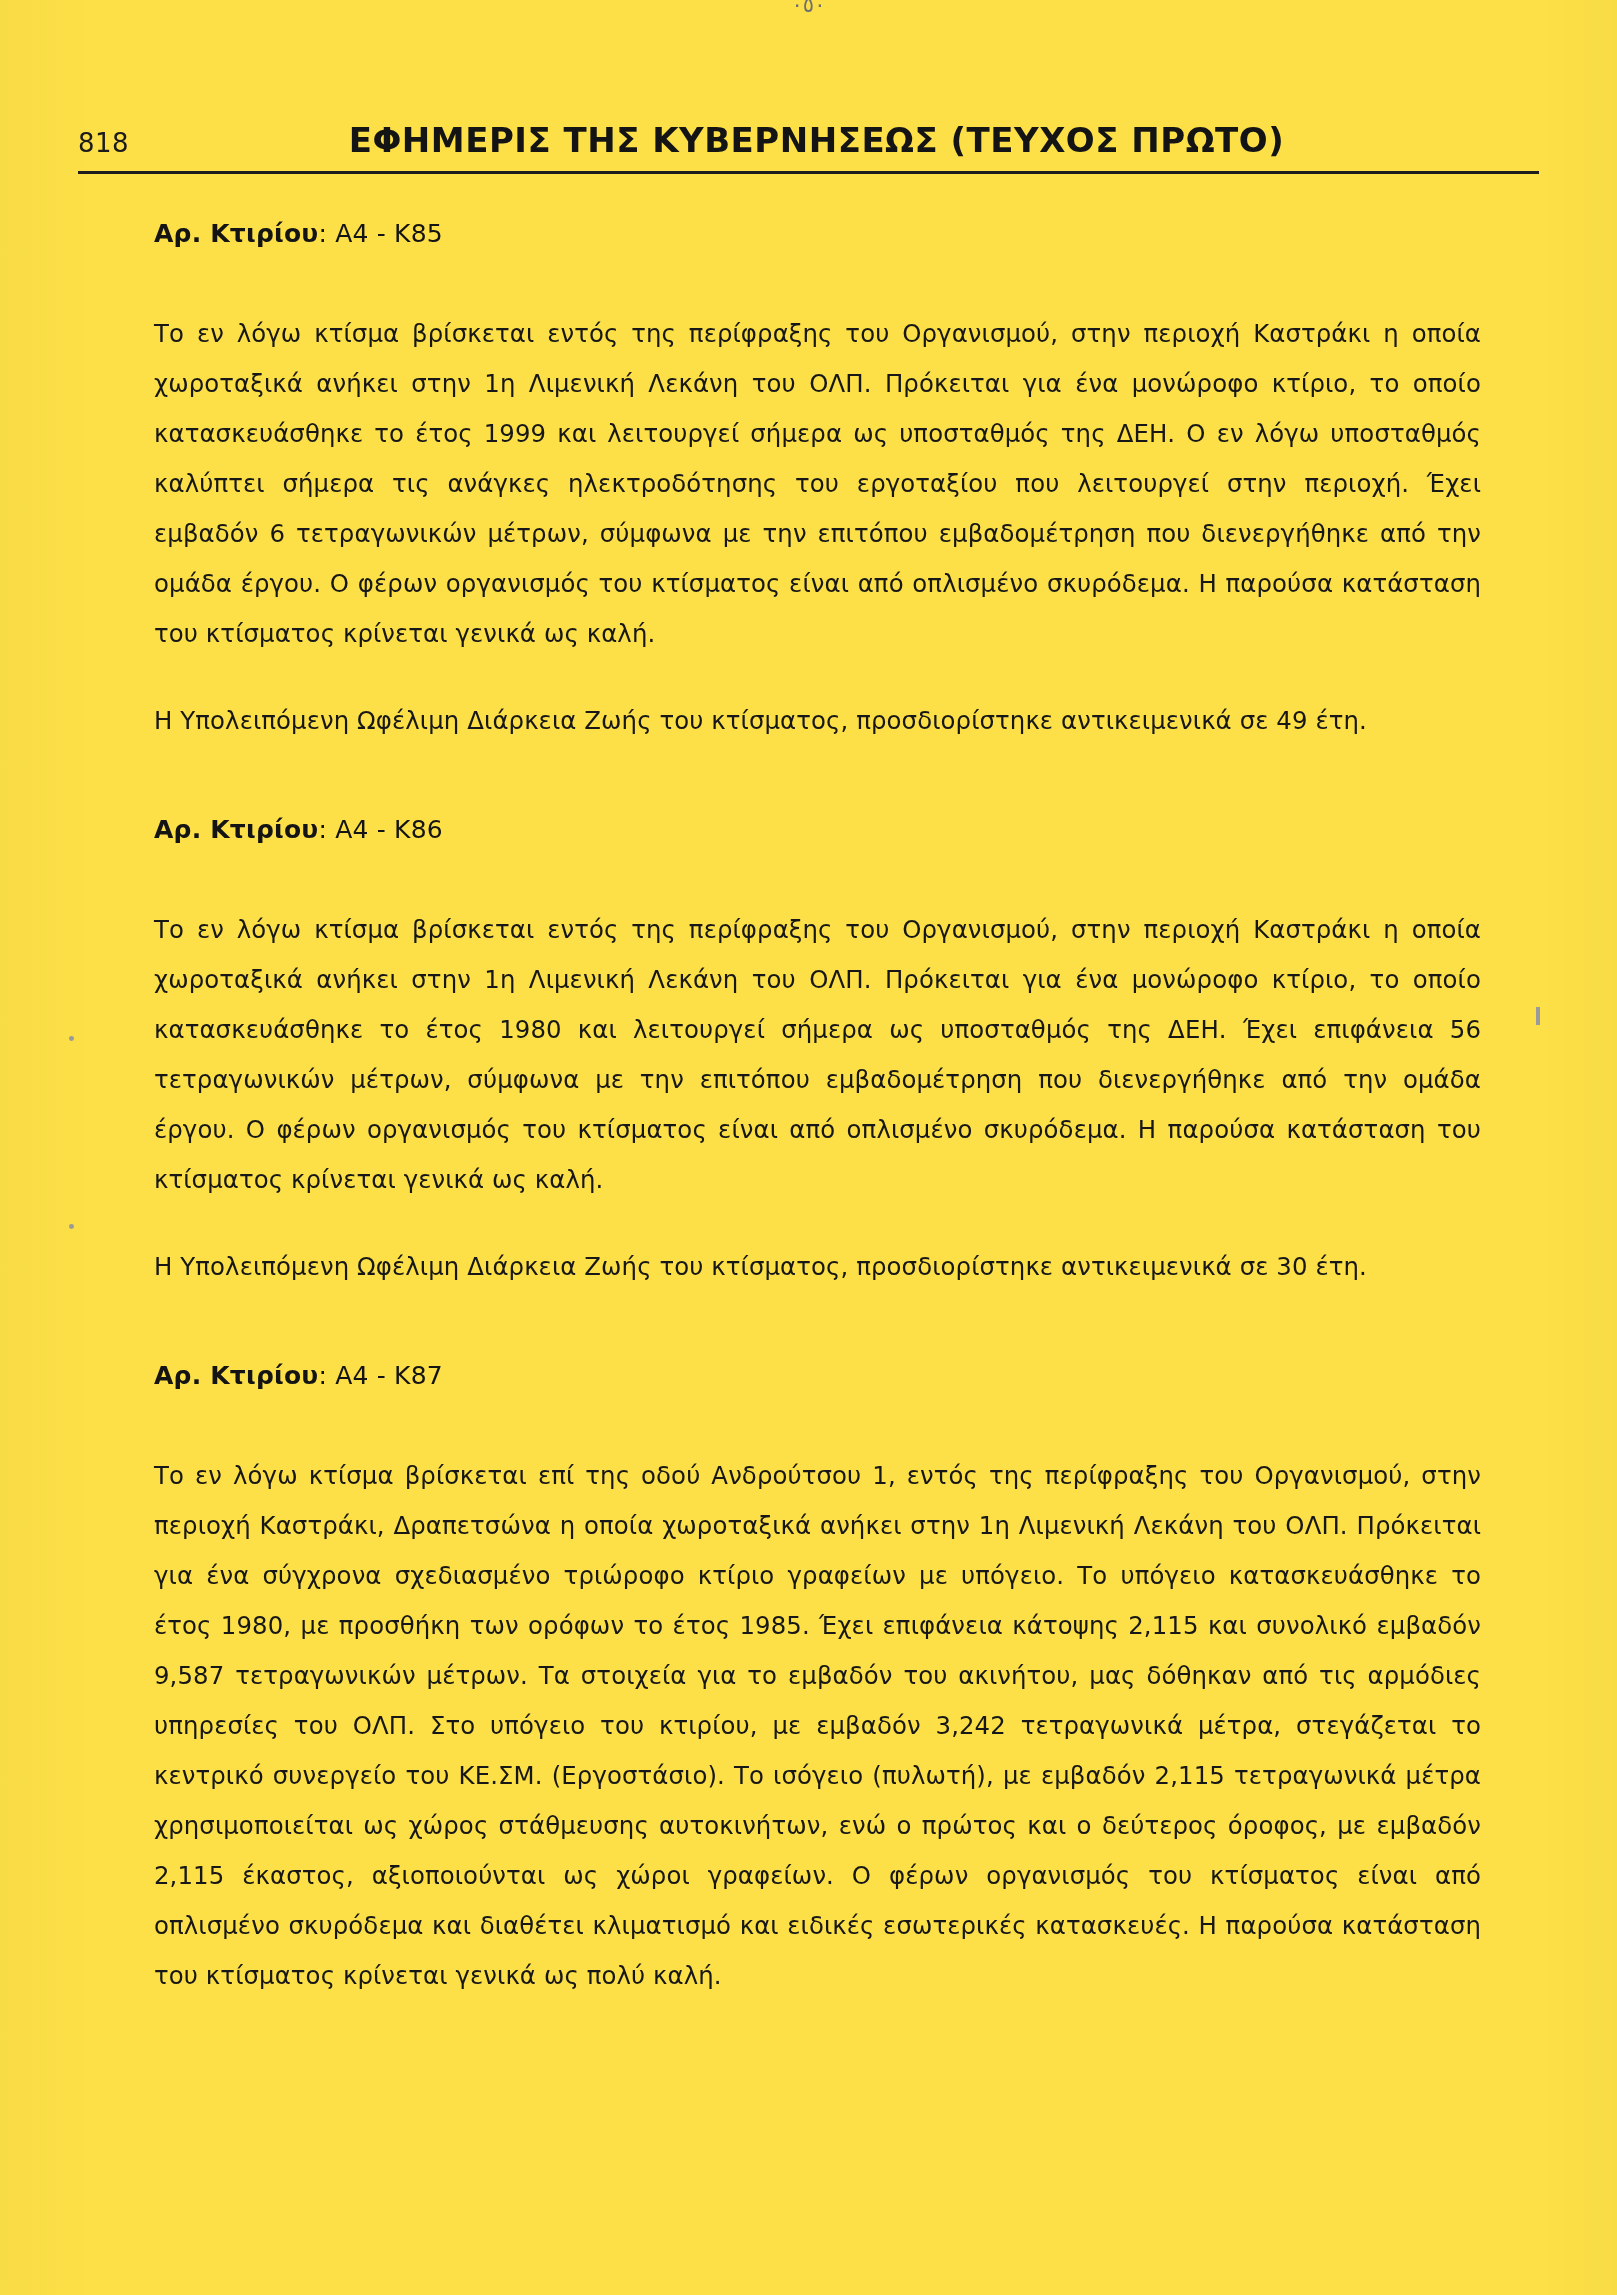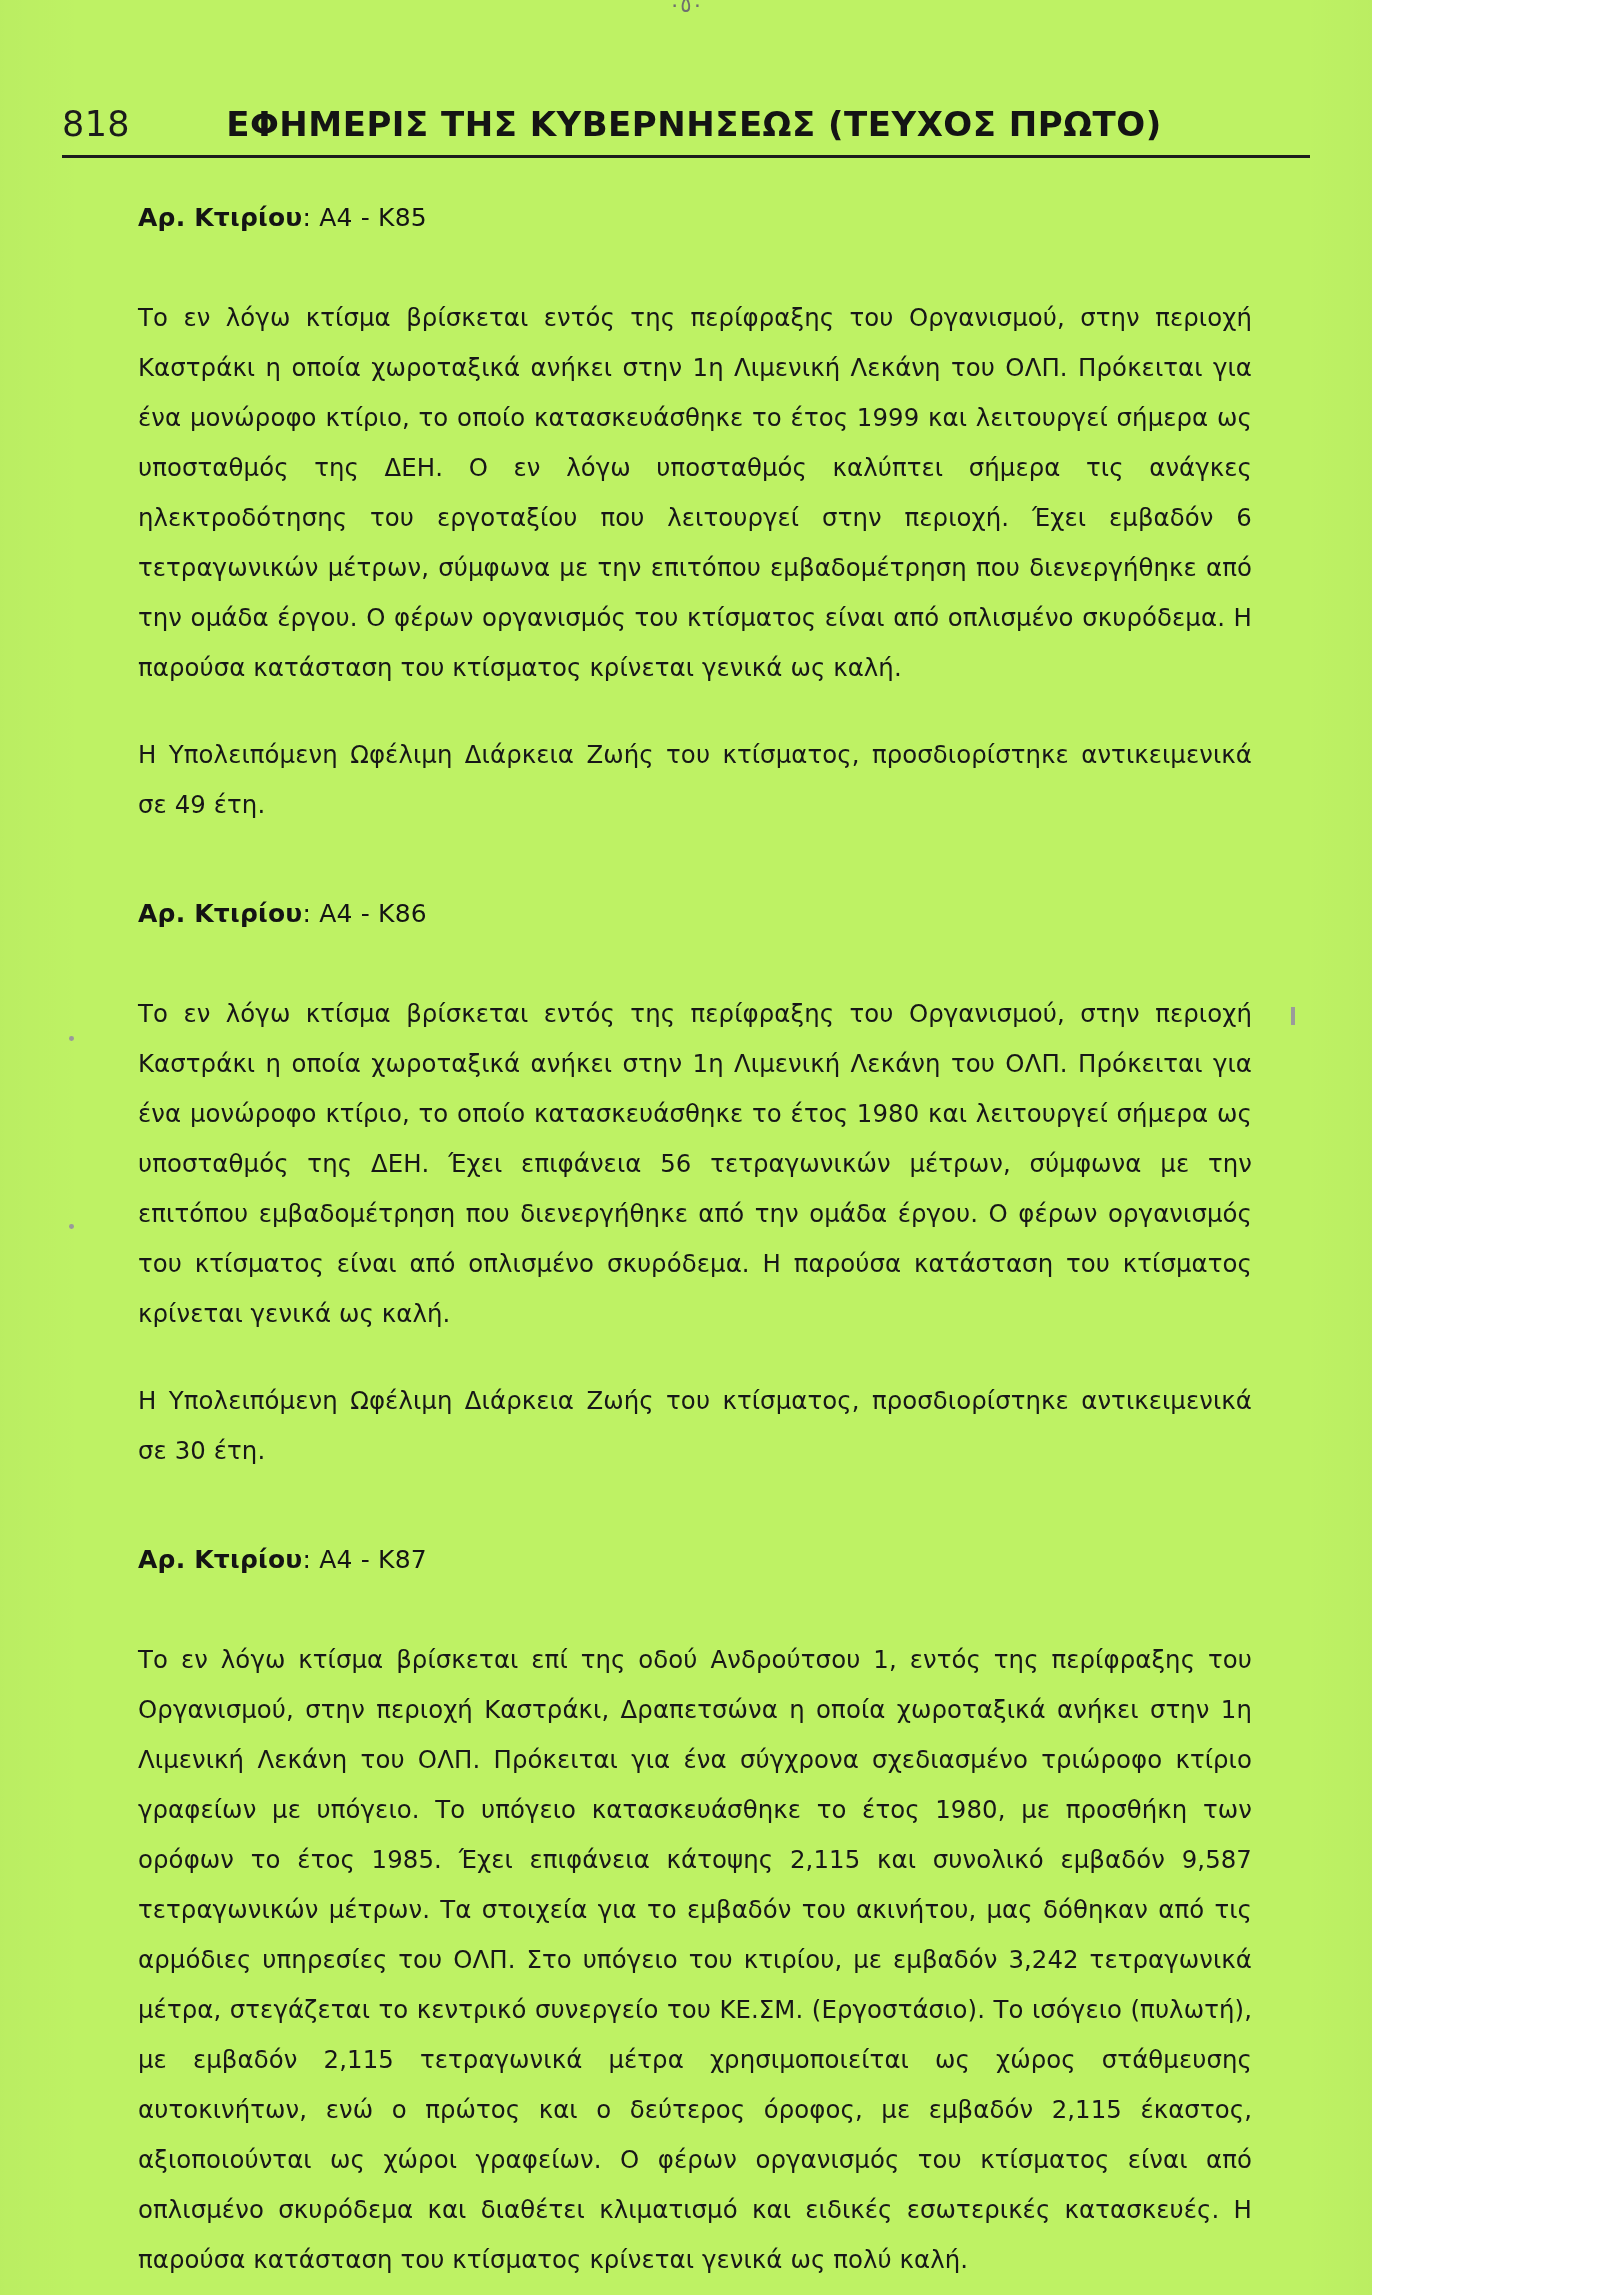--- a/index.html
+++ b/index.html
@@ -6,25 +6,25 @@
     margin: 0;
     padding: 0;
     background: #ffffff;
   }
   body {
     font-family: "DejaVu Sans", sans-serif;
     color: #1a1a1a;
   }
   .page {
     position: relative;
-    width: 1372px;
+    width: 1617px;
     min-height: 2295px;
-    background: #bef264;
+    background: #fde047;
     box-sizing: border-box;
-    padding: 0;
+    padding: 16px;
     overflow: hidden;
   }
   
   .scan-noise {
     position: absolute;
     inset: 0;
     pointer-events: none;
     background:
       linear-gradient(90deg, rgba(0,0,0,0.018) 0%, rgba(0,0,0,0) 6%),
       linear-gradient(270deg, rgba(0,0,0,0.02) 0%, rgba(0,0,0,0) 5%);
@@ -43,21 +43,21 @@
     line-height: 11.2px;
   }
   .header-row {
     position: relative;
     display: flex;
     align-items: baseline;
     padding: 104px 0 0 0;
     margin: 0 62px 0 62px;
   }
   .page-number {
-    font-size: 35px;
+    font-size: 26px;
     font-weight: 400;
     color: #1b1b1b;
     width: 120px;
     flex: 0 0 auto;
     letter-spacing: 0.4px;
   }
   .header-title {
     flex: 1 1 auto;
     text-align: center;
     font-size: 34px;

